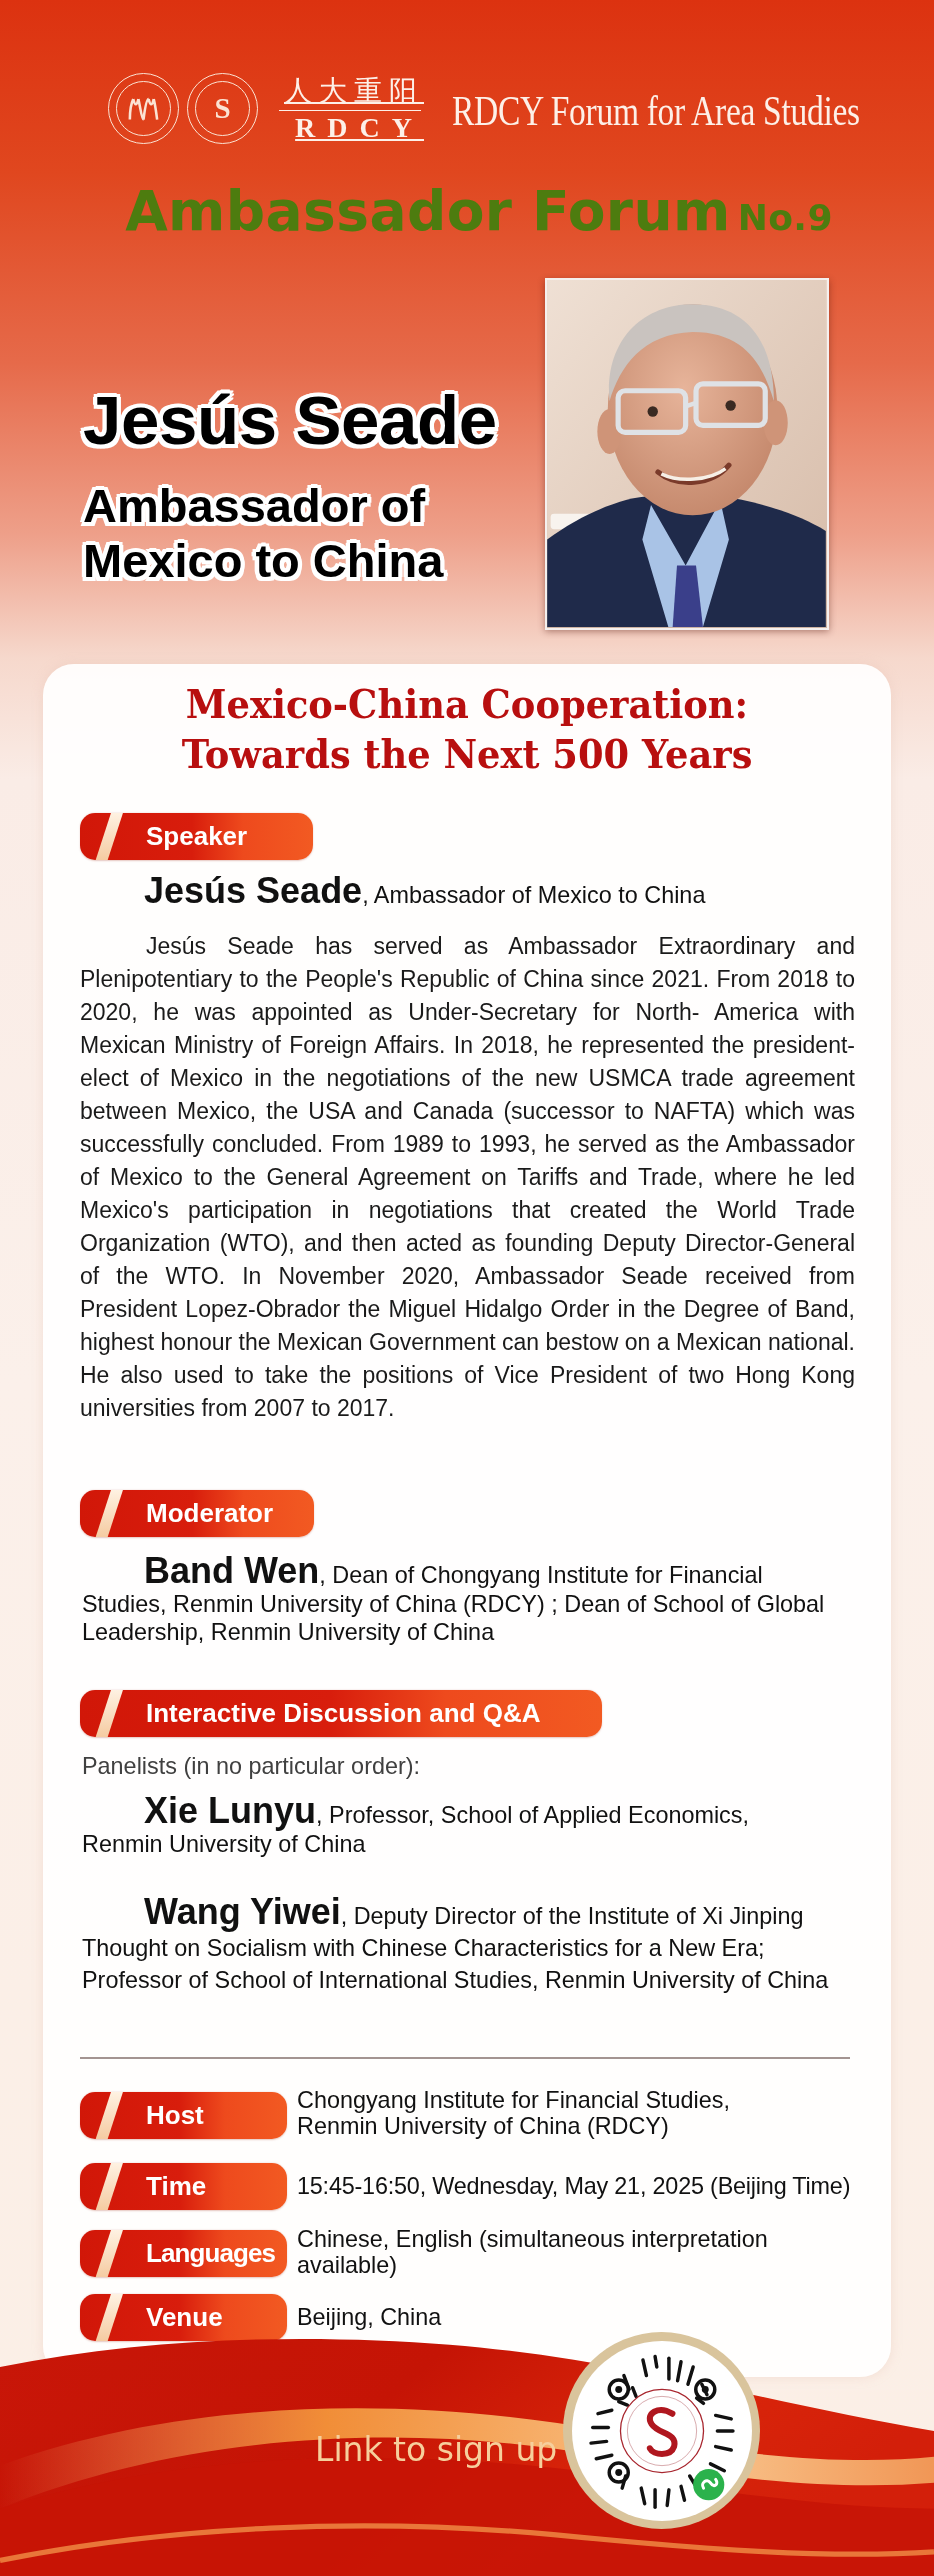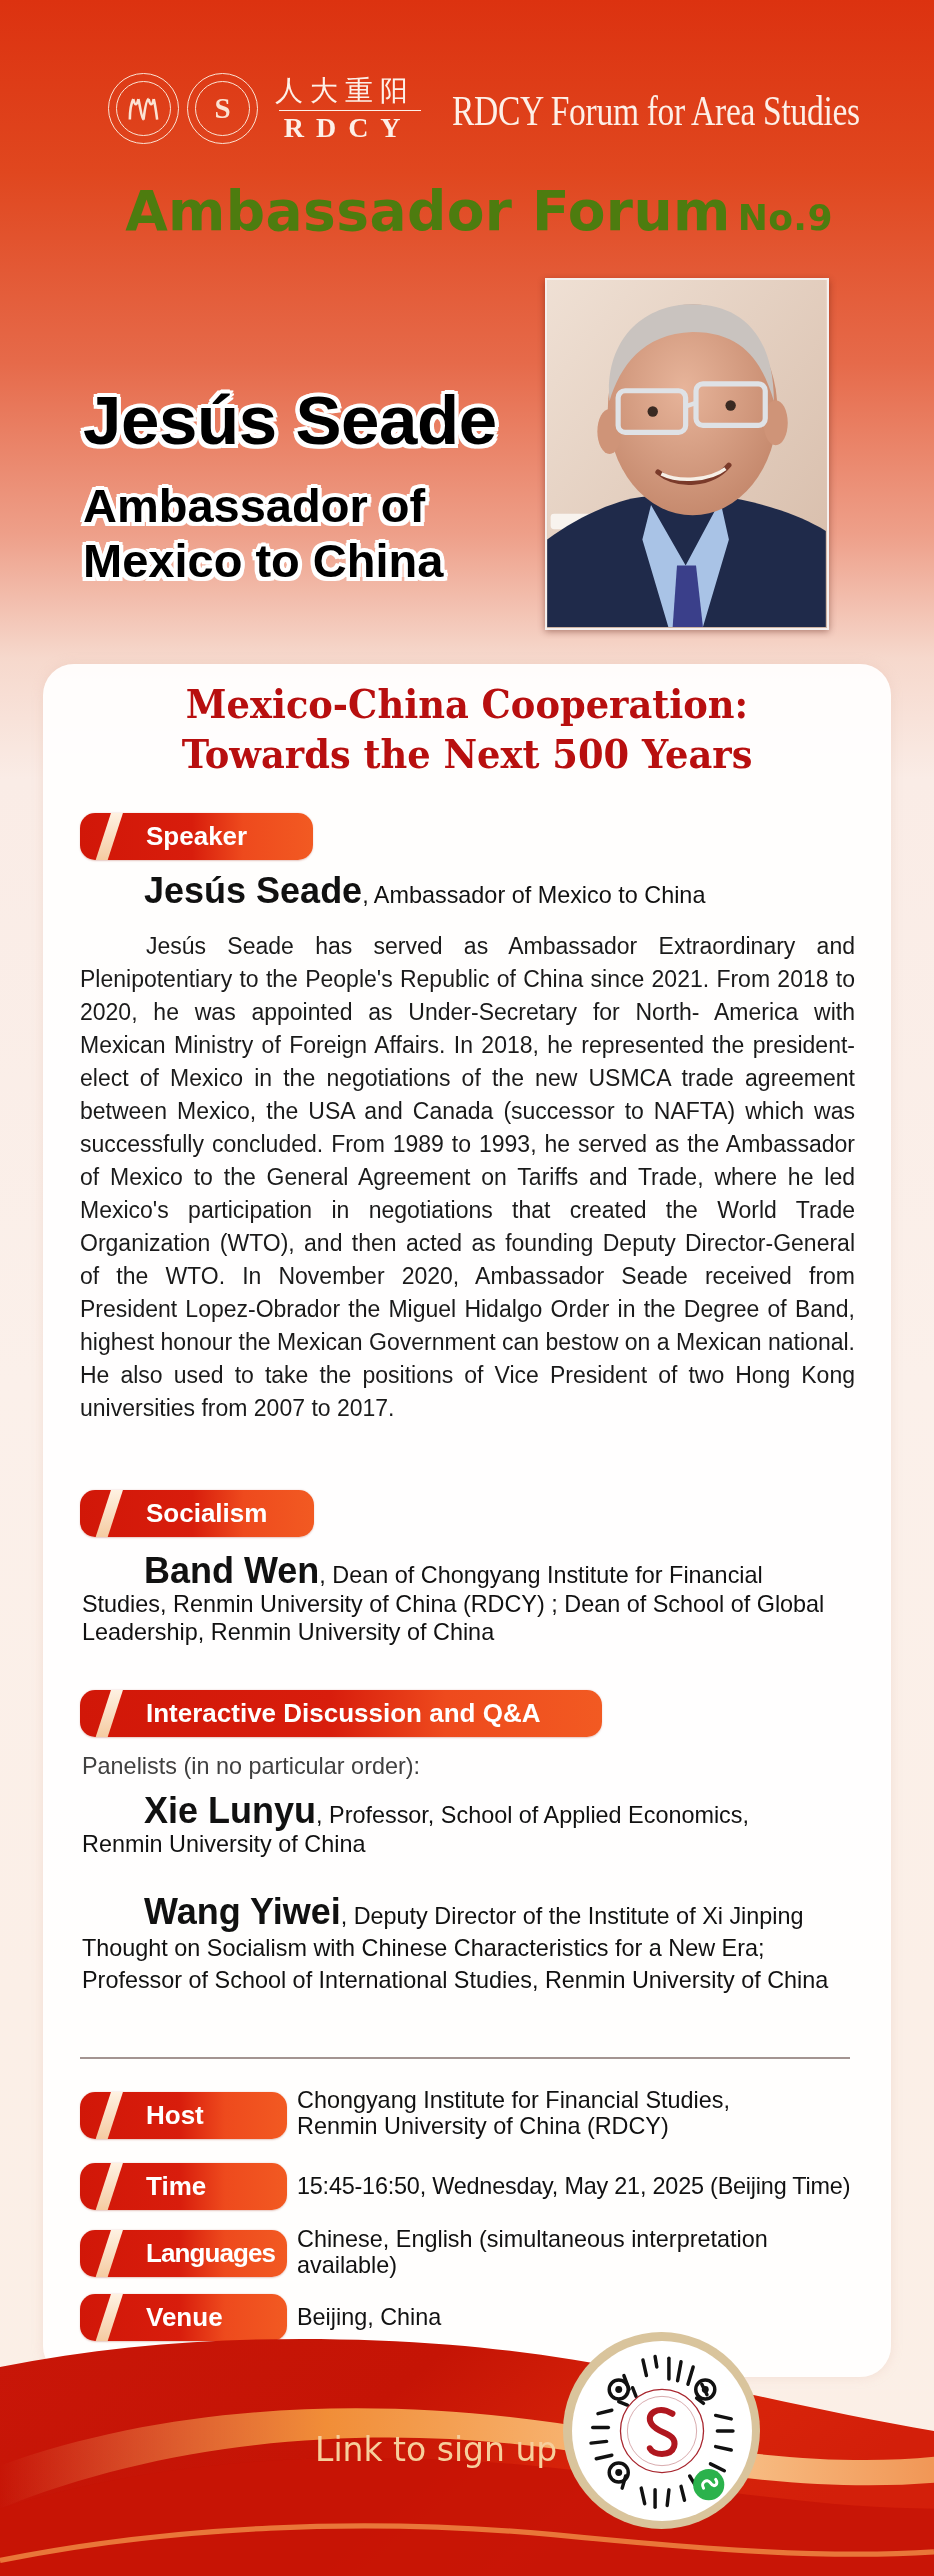--- a/index.html
+++ b/index.html
@@ -16,21 +16,21 @@
     
     .logo-circle {
       position: absolute; width: 71px; height: 71px; border-radius: 50%;
       border: 1.7px solid #fbe3d3; display: flex; align-items: center; justify-content: center;
     }
     .logo-circle .inner {
       width: 55px; height: 55px; border-radius: 50%; border: 1.3px solid #fbe3d3;
       display: flex; align-items: center; justify-content: center;
       color: #fbe3d3; font-family: "Liberation Serif", serif; font-weight: bold; font-size: 29px;
     }
-    .rdcy-block { position: absolute; left: 275px; top: 73px; width: 149px; color: #fdf0e8; text-align: left; }
+    .rdcy-block { position: absolute; left: 275px; top: 73px; width: 149px; color: #fdf0e8; text-align: right; text-decoration: underline; }
     .rdcy-cn { font-family: "DejaVu Serif", serif; font-size: 28px; letter-spacing: 7px; line-height: 35px; }
     .rdcy-rule { height: 1.7px; background: #fdf0e8; margin: 1.7px 3.5px 1.7px 3.5px; }
     .rdcy-en { font-family: "Liberation Serif", serif; font-weight: bold; font-size: 28px; letter-spacing: 12px; line-height: 29px; padding-left: 8.7px; }
     .forum-series {
       position: absolute; left: 452px; top: 85px; color: #fdf0e8;
       font-family: "Liberation Serif", serif; font-size: 43px; line-height: 52px;
       transform: scaleX(0.78); transform-origin: left center; letter-spacing: -0.4px; white-space: nowrap;
     }
     .forum-title {
       position: absolute; left: 12px; width: 934px; top: 177px; text-align: center;
@@ -192,21 +192,21 @@
   <div class="slash"></div>
   <div class="label">Speaker</div>
 </div>
 <div class="person-line" style="top:877px;">
   <span class="indent"></span><span class="pname">Jesús Seade</span><span>, Ambassador of Mexico to China</span>
 </div>
 <div class="bio">Jesús Seade has served as Ambassador Extraordinary and Plenipotentiary to the People's Republic of China since 2021. From 2018 to 2020, he was appointed as Under-Secretary for North- America with Mexican Ministry of Foreign Affairs. In 2018, he represented the president-elect of Mexico in the negotiations of the new USMCA trade agreement between Mexico, the USA and Canada (successor to NAFTA) which was successfully concluded. From 1989 to 1993, he served as the Ambassador of Mexico to the General Agreement on Tariffs and Trade, where he led Mexico's participation in negotiations that created the World Trade Organization (WTO), and then acted as founding Deputy Director-General of the WTO. In November 2020, Ambassador Seade received from President Lopez-Obrador the Miguel Hidalgo Order in the Degree of Band, highest honour the Mexican Government can bestow on a Mexican national. He also used to take the positions of Vice President of two Hong Kong universities from 2007 to 2017.</div>
 
 <div class="badge" style="top:1490px; width:234px;">
   <div class="slash"></div>
-  <div class="label">Socialism</div>
+  <div class="label">Moderator</div>
 </div>
 <div class="person-line" style="top:1557px; width:744px;">
   <span class="indent"></span><span class="pname">Band Wen</span><span>, Dean of Chongyang Institute for Financial Studies, Renmin University of China (RDCY) ; Dean of School of Global Leadership, Renmin University of China</span>
 </div>
 
 <div class="badge" style="top:1690px; width:522px;">
   <div class="slash"></div>
   <div class="label">Interactive Discussion and Q&amp;A</div>
 </div>
 <div class="panel-intro">Panelists (in no particular order):</div>

